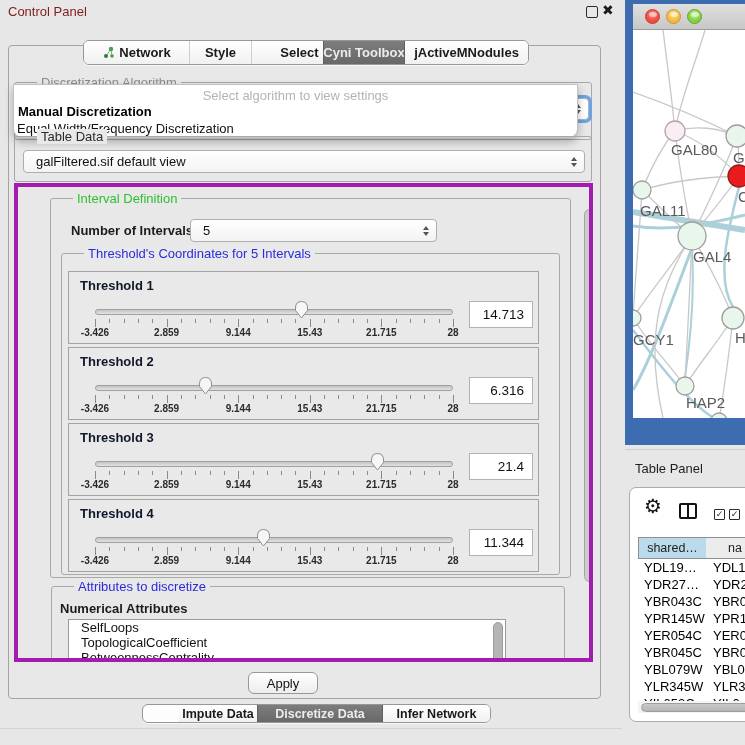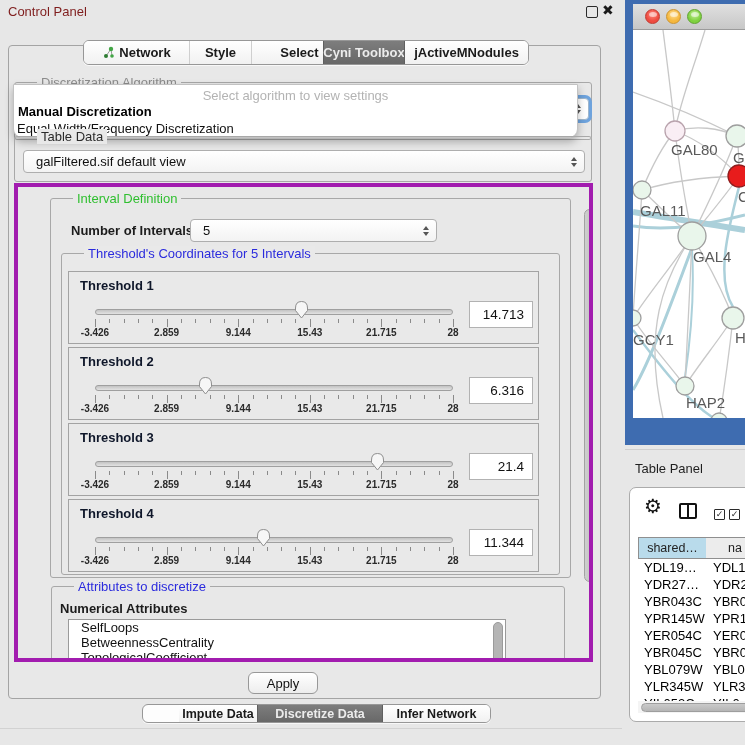--- a/index.html
+++ b/index.html
@@ -394,22 +394,22 @@
           </div>
       </div>
     </div>
 
     <div class="group" style="left:33px; top:399px; width:514px; height:90px;">
       <span class="gtitle t-blue">Attributes to discretize</span>
       <span style="position:absolute; left:8px; top:14px; font-size:13px; font-weight:700;">Numerical Attributes</span>
       <div id="attrList">
         <div class="attr-scroll"></div>
       <div class="item">SelfLoops</div>
+          <div class="item">TopologicalCoefficient</div>
           <div class="item">BetweennessCentrality</div>
-          <div class="item">TopologicalCoefficient</div>
         </div>
     </div>
 
     <div class="vscroll-thumb"></div>
   </div>
 
   <div class="apply-btn">Apply</div>
 
   <div class="seg-bar" id="bottomTabs">
       <div class="seg" style="width: 78px; margin-left: 36px;">

